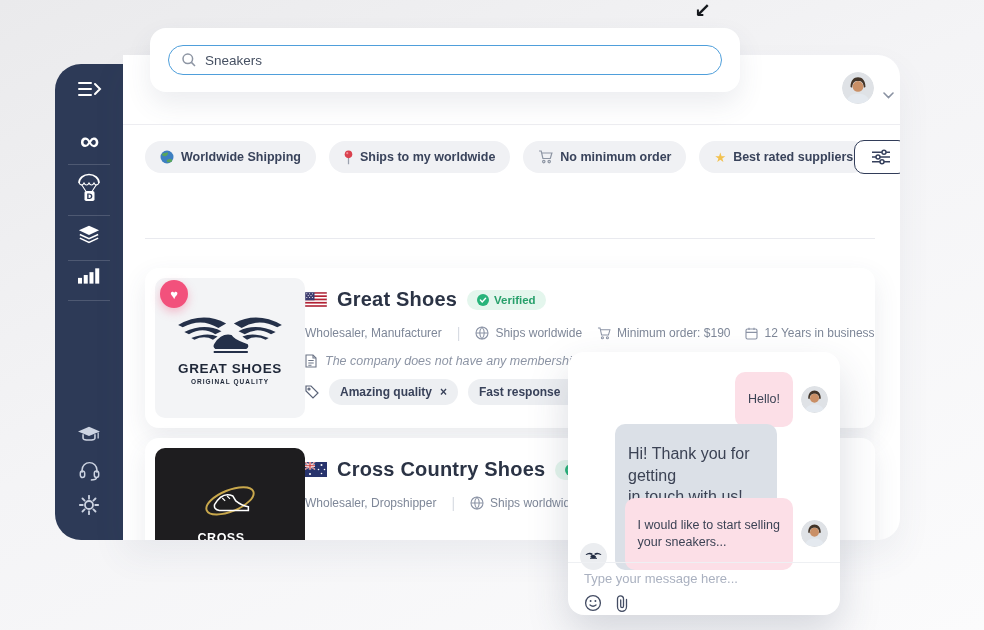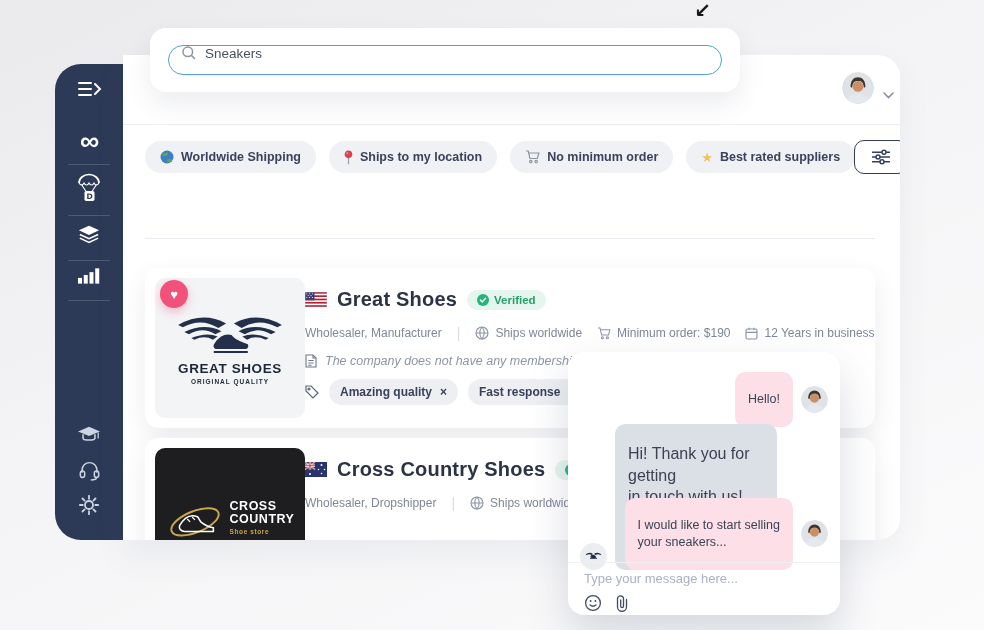--- a/index.html
+++ b/index.html
@@ -14,21 +14,21 @@
   
   .sidebar { position:absolute; left:55px; top:64px; width:68px; height:476px;
              background:#2d3a57; border-radius:26px 0 0 26px; z-index:5; }
   .side-ic { position:absolute; left:0; width:100%; display:flex; justify-content:center; color:#fff; }
   .side-div { position:absolute; left:13px; width:42px; border-top:1px solid rgba(255,255,255,.16); }
   .logo-inf { font-size:27px; font-weight:700; line-height:26px; letter-spacing:-1px; }
 
   
   .search-card { position:absolute; left:150px; top:28px; width:590px; height:64px; background:#fff;
                  border-radius:16px; box-shadow:0 12px 26px rgba(70,80,110,.10); z-index:40; padding:17px 18px; }
-  .search-box { height:30px; border:1.5px solid #4f9fdb; border-radius:16px; display:flex; align-items:flex-start;
+  .search-box { height:30px; border:1.5px solid #4f9fdb; border-radius:16px; display:flex; align-items:center;
                 gap:9px; padding:0 13px; }
   .search-box input { border:none; outline:none; flex:1; font:13.5px "Liberation Sans",sans-serif; color:#465062; background:transparent; }
 
   
   .panel { position:absolute; left:123px; top:55px; width:777px; height:485px; background:#fff;
            border-radius:0 22px 22px 0; overflow:hidden; z-index:10;
            box-shadow:0 16px 34px rgba(70,80,110,.07); }
   .pheader { position:relative; height:70px; border-bottom:1px solid #ededf1; }
   .avatar32 { position:absolute; left:719px; top:17px; width:32px; height:32px; border-radius:50%; overflow:hidden; }
   .hdr-chev { position:absolute; left:760px; top:30px; }
@@ -49,21 +49,21 @@
   .tab.active { color:#f2517c; border-bottom:3px solid #f2517c; }
   .tabs-line { position:absolute; left:22px; top:183px; width:730px; border-top:1px solid #e9eaef; }
 
   
   .card { position:absolute; left:22px; width:730px; height:160px; background:#fff; border-radius:14px;
           box-shadow:0 10px 26px rgba(60,70,100,.10); }
   .card1 { top:213px; } .card2 { top:383px; }
   .logo-block { position:absolute; left:10px; top:10px; width:150px; height:140px; border-radius:10px;
                 display:flex; flex-direction:column; align-items:center; justify-content:center; }
   .logo-light { background:#f3f4f6; }
-  .logo-dark  { background:#1e1d1f; flex-direction:row; gap:6px; padding:0 8px; }
+  .logo-dark  { background:#1e1d1f; flex-direction:column; gap:6px; padding:0 8px; }
   .gs-name { font-size:13.5px; font-weight:800; color:#1e2738; letter-spacing:.6px; margin-top:2px; }
   .gs-sub  { font-size:6.5px; font-weight:700; color:#1e2738; letter-spacing:1px; margin-top:2px; }
   .cc-text { display:flex; flex-direction:column; line-height:1.05; }
   .cc-line { color:#fff; font-size:12.5px; font-weight:800; letter-spacing:.5px; }
   .cc-sub  { color:#c9a84c; font-size:6.5px; font-weight:600; margin-top:3px; letter-spacing:.6px; }
   .fav-btn { position:absolute; left:15px; top:12px; width:28px; height:28px; border-radius:50%;
              background:#f2517c; color:#fff; display:flex; align-items:center; justify-content:center;
              font-size:13px; box-shadow:0 4px 10px rgba(242,81,124,.35); }
   .card-body { position:absolute; left:160px; top:20px; right:12px; }
   .title-row { display:flex; align-items:center; gap:10px; }
@@ -204,21 +204,21 @@
           <path d="M2 4c2-2 4 0 5-2 2 1 1 3-1 4-2 .5-4 0-4-2Zm5 8c-1-2 1-3 3-3 2-.2 2.5 1 2 2.4A6.5 6.5 0 0 1 7 12Z" fill="#58a55c"></path>
         </svg>
         <span>Worldwide Shipping</span>
       </div>
       <div class="chip">
         <svg width="9" height="15" viewBox="0 0 10 16">
           <path d="M5 8.5v7" stroke="#9aa1ae" stroke-width="1.4"></path>
           <circle cx="5" cy="4.5" r="4.2" fill="#da414e"></circle>
           <circle cx="3.6" cy="3.2" r="1.2" fill="#ef8d95"></circle>
         </svg>
-        <span>Ships to my location</span>
+        <span>Ships to my worldwide</span>
       </div>
       <div class="chip">
         <svg width="15" height="14" viewBox="0 0 15 14">
           <g fill="none" stroke="#8d95a3" stroke-width="1.2">
             <path d="M1 1h2.2l1.7 7.5h7.4l1.6-5.5H4"></path>
             <circle cx="5.8" cy="11.6" r="1.2"></circle>
               <circle cx="11.2" cy="11.6" r="1.2"></circle>
           </g>
         </svg>
         <span>No minimum order</span>

